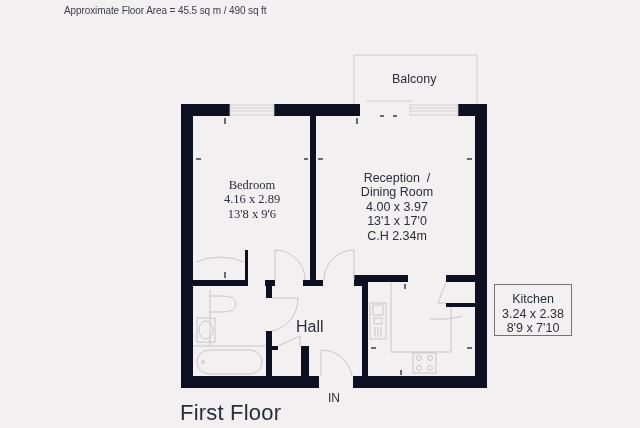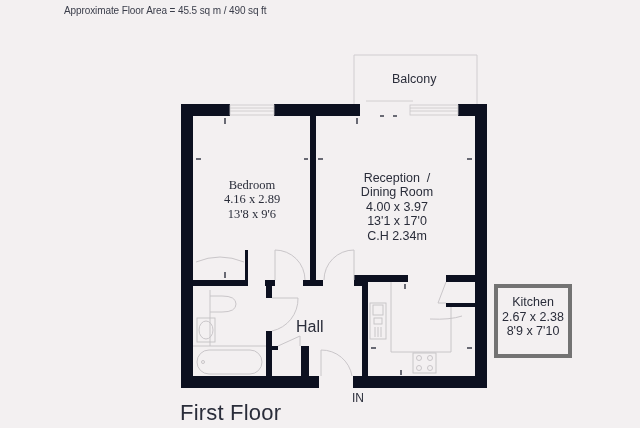--- a/index.html
+++ b/index.html
@@ -3,23 +3,23 @@
 <meta charset="utf-8">
 <style>
   html, body { margin:0; padding:0; }
   body { width:640px; height:428px; background:#f3f0f1; position:relative; overflow:hidden; font-family:"Liberation Sans", sans-serif; color:#2a2d3a; }
   .area-text { position:absolute; left:64px; top:5px; font-size:10px; color:#3a3d4a; letter-spacing:-0.1px; }
   svg.plan { position:absolute; left:0; top:0; }
   .lbl { position:absolute; text-align:center; color:#2a2d3a; line-height:1.15; }
   .room-bed { left:196px; top:178px; width:112px; font-size:12.5px;font-family:Liberation Serif, serif; }
   .room-rec { left:322px; top:171px; width:150px; font-size:12.5px; }
   .room-hall { left:296px; top:318px; font-size:16px; }
-  .kitchen-box { position:absolute; left:494px; top:284px; width:78px; height:74px; border:4px solid #737373; background:#f3f0f1; box-sizing:border-box; text-align:center; font-size:12.5px; line-height:1.17; padding-top:7px; color:#2a2d3a; }
+  .kitchen-box { position:absolute; left:494px; top:284px; width:78px; height:52px; border:1px solid #737373; background:#f3f0f1; box-sizing:border-box; text-align:center; font-size:12.5px; line-height:1.17; padding-top:7px; color:#2a2d3a; }
   .balcony-lbl { position:absolute; left:392px; top:72px; font-size:12.5px; color:#2a2d3a; }
-  .in-lbl { position:absolute; left:328px; top:392px; font-size:12px;margin-left:24px; }
+  .in-lbl { position:absolute; left:328px; top:392px; font-size:12px; }
   .floor-title { position:absolute; left:180px; top:400px; font-size:22px; color:#2a2d3a; letter-spacing:0.2px; }
 </style>
 </head>
 <body>
 
 <div class="area-text">Approximate Floor Area = 45.5 sq m / 490 sq ft</div>
 
 <svg class="plan" width="640" height="428" viewBox="0 0 640 428">
 
   <g fill="none" stroke="#d0cdd0" stroke-width="1">
@@ -144,18 +144,18 @@
   <div>Dining Room</div>
   <div>4.00 x 3.97</div>
   <div>13'1 x 17'0</div>
   <div>C.H 2.34m</div>
 </div>
 
 <div class="lbl room-hall">Hall</div>
 
 <div class="kitchen-box">
   <div>Kitchen</div>
-  <div>2.67 x 2.38</div>
+  <div>3.24 x 2.38</div>
   <div>8'9 x 7'10</div>
 </div>
 
 <div class="lbl in-lbl">IN</div>
 <div class="floor-title">First Floor</div>
 
 </body></html>

